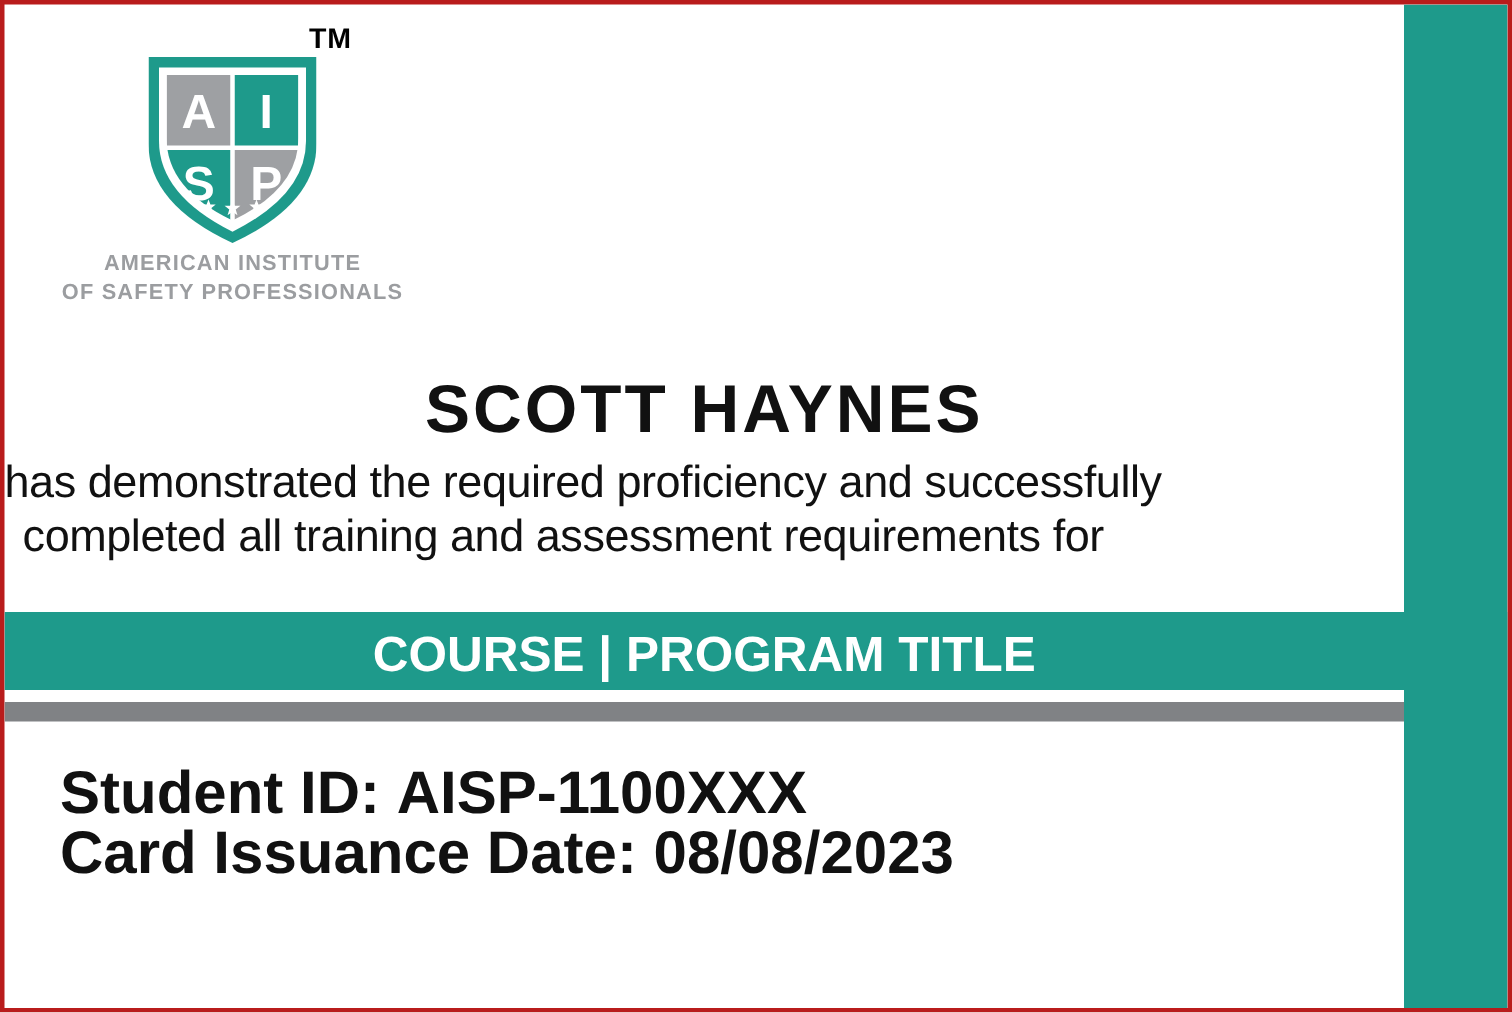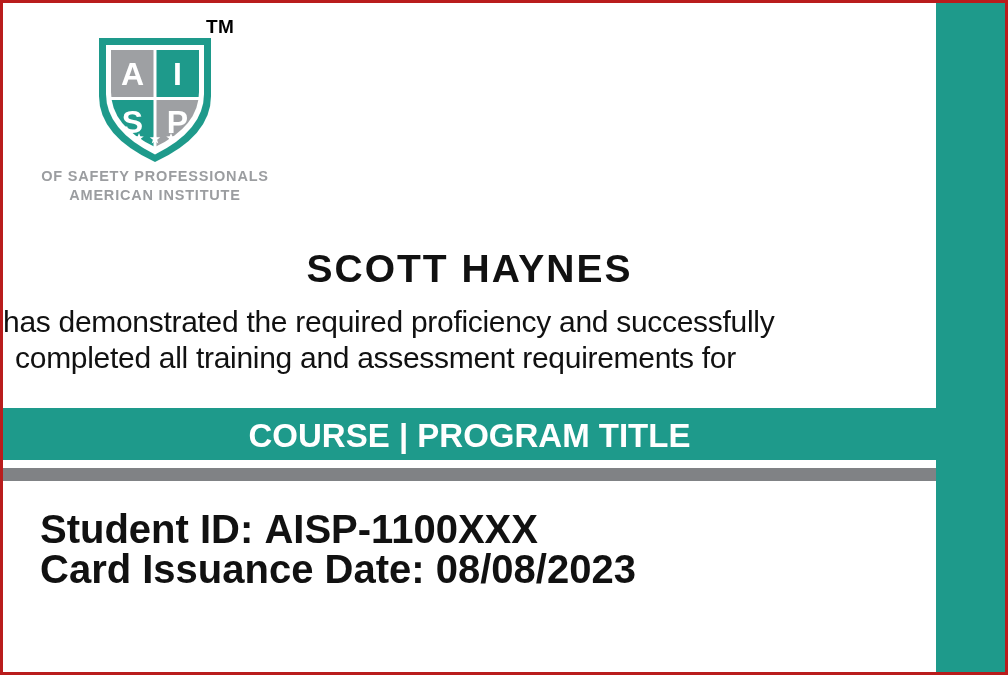--- a/index.html
+++ b/index.html
@@ -47,21 +47,21 @@
     letter-spacing: 0.8px;
     line-height: 19px;
     white-space: nowrap;
   }
 
   .recipient-name {
     position: absolute;
     left: 0; top: 244px;
     width: 933px;
     text-align: center;
-    font-size: 39px;
+    font-size: 45px;
     font-weight: bold;
     color: #111111;
     letter-spacing: 2px;
     white-space: nowrap;
   }
 
   .statement {
     position: absolute;
     left: 0; top: 301px;
     width: 745px;
@@ -140,22 +140,22 @@
         <text x="33.5" y="95">S</text>
         <text x="78.5" y="95">P</text>
       </g>
       <g fill="#ffffff">
         <use href="#star" transform="translate(40,100)"></use>
         <use href="#star" transform="translate(56,101) scale(1.1)"></use>
         <use href="#star" transform="translate(72,100)"></use>
       </g>
     </svg>
     <div class="org">
+      <div>AMERICAN INSTITUTE</div>
       <div>OF SAFETY PROFESSIONALS</div>
-      <div>AMERICAN INSTITUTE</div>
     </div>
   </div>
 
   <div class="recipient-name">SCOTT HAYNES</div>
 
   <div class="statement">
     <div>has demonstrated the required proficiency and successfully</div>
     <div>completed all training and assessment requirements for</div>
   </div>
 

